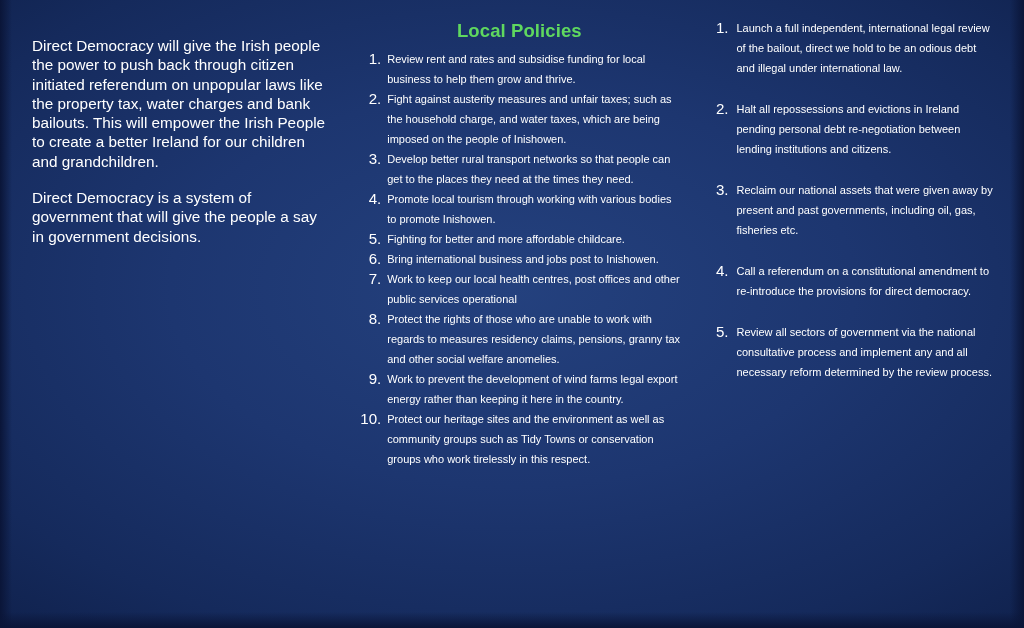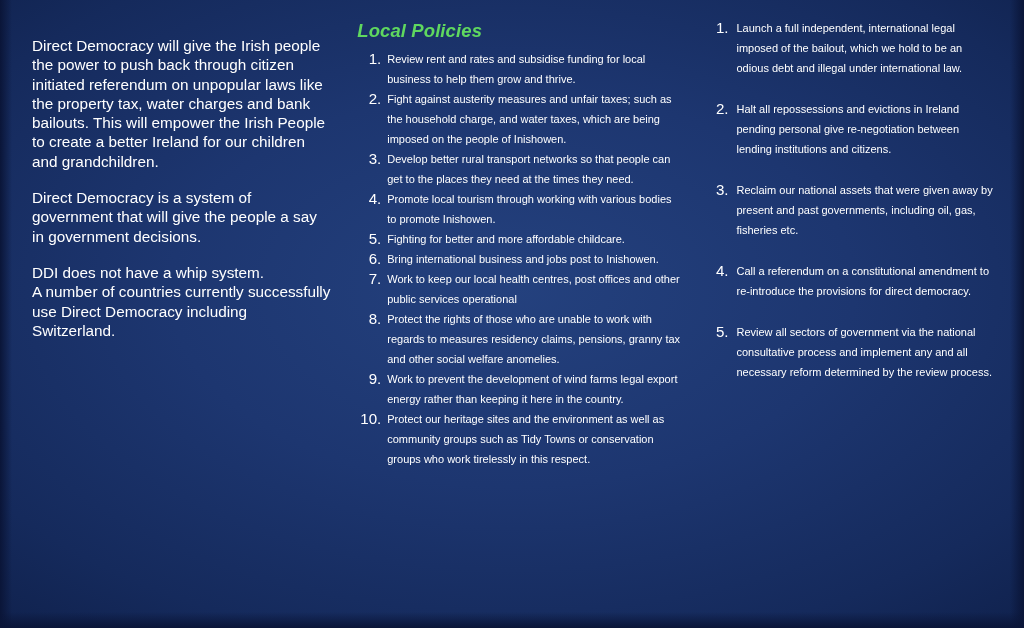--- a/index.html
+++ b/index.html
@@ -65,23 +65,23 @@
     padding: 0 8px 0 8px;
   }
   .col-national {
     width: 328px;
     padding: 0 10px 0 14px;
   }
   .col-heading {
     color: #5fd85f;
     font-size: 18.5px;
     font-weight: bold;
+    text-align: center;
     margin: 2px 0 7px 0;
     letter-spacing: 0.1px;
-    font-style: italic;
   }
   .intro-para {
     font-size: 15.3px;
     line-height: 19.3px;
     margin: 0 0 17px 0;
     color: #ffffff;
   }
   .intro-para:last-child {
     margin-bottom: 0;
   }
@@ -130,44 +130,42 @@
 <div class="page">
   <div class="edge-left"></div>
   <div class="edge-right"></div>
   <div class="edge-bottom"></div>
 
   <div class="cols">
 
     <div class="col col-intro">
       <p class="intro-para">Direct Democracy will give the Irish people the power to push back through citizen initiated referendum on unpopular laws like the property tax, water charges and bank bailouts. This will empower the Irish People to create a better Ireland for our children and grandchildren.</p>
       <p class="intro-para">Direct Democracy is a system of government that will give the people a say in government decisions.</p>
-      <p class="intro-para" style="white-space: pre-line;">DDI does not have a whip system.
-A number of countries currently successfully use Direct Democracy including Switzerland.</p>
     </div>
 
     <div class="col col-local">
       <div class="col-heading">Local Policies</div>
       <ol class="policy-list">
         <li>Review rent and rates and subsidise funding for local business to help them grow and thrive.</li>
         <li>Fight against austerity measures and unfair taxes; such as the household charge, and water taxes, which are being imposed on the people of Inishowen.</li>
         <li>Develop better rural transport networks  so that people can get to the places they need at the times they need.</li>
         <li>Promote local tourism through working with various bodies to promote Inishowen.</li>
         <li>Fighting for better and more affordable childcare.</li>
         <li>Bring international business and jobs post to Inishowen.</li>
         <li>Work to keep our local health centres, post offices and other public services operational</li>
         <li>Protect the rights of those who are unable to work with regards to measures residency claims, pensions, granny tax and other social  welfare anomelies.</li>
         <li>Work to prevent the development of wind farms legal export energy rather than keeping it here in the country.</li>
         <li>Protect our heritage sites and the environment as well as community  groups such as Tidy Towns or conservation groups  who work tirelessly in this respect.</li>
       </ol>
     </div>
 
     <div class="col col-national">
       <ol class="policy-list">
-        <li>Launch a full independent, international legal imposed of the bailout, which we hold to be an odious debt and illegal under international law.</li>
-        <li>Halt all repossessions and evictions in Ireland pending personal give re-negotiation between lending institutions and citizens.</li>
+        <li>Launch a full independent, international legal review of the bailout, direct we hold to be an odious debt and illegal under international law.</li>
+        <li>Halt all repossessions and evictions in Ireland pending personal debt re-negotiation between lending institutions and citizens.</li>
         <li>Reclaim our national assets that were given away by present and past governments, including oil, gas, fisheries etc.</li>
         <li>Call a referendum on a constitutional amendment to re-introduce the provisions for direct democracy.</li>
         <li>Review all sectors of government via the national consultative process and implement any and all necessary reform determined by the review process.</li>
       </ol>
     </div>
 
   </div>
 </div>
 
 </body></html>

